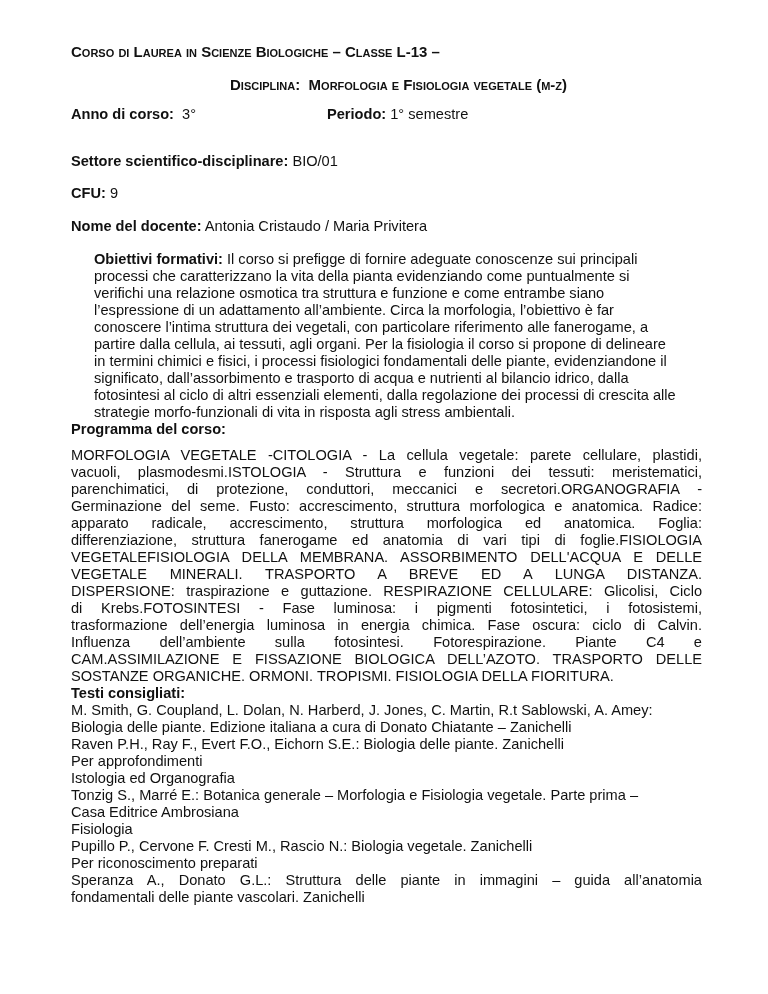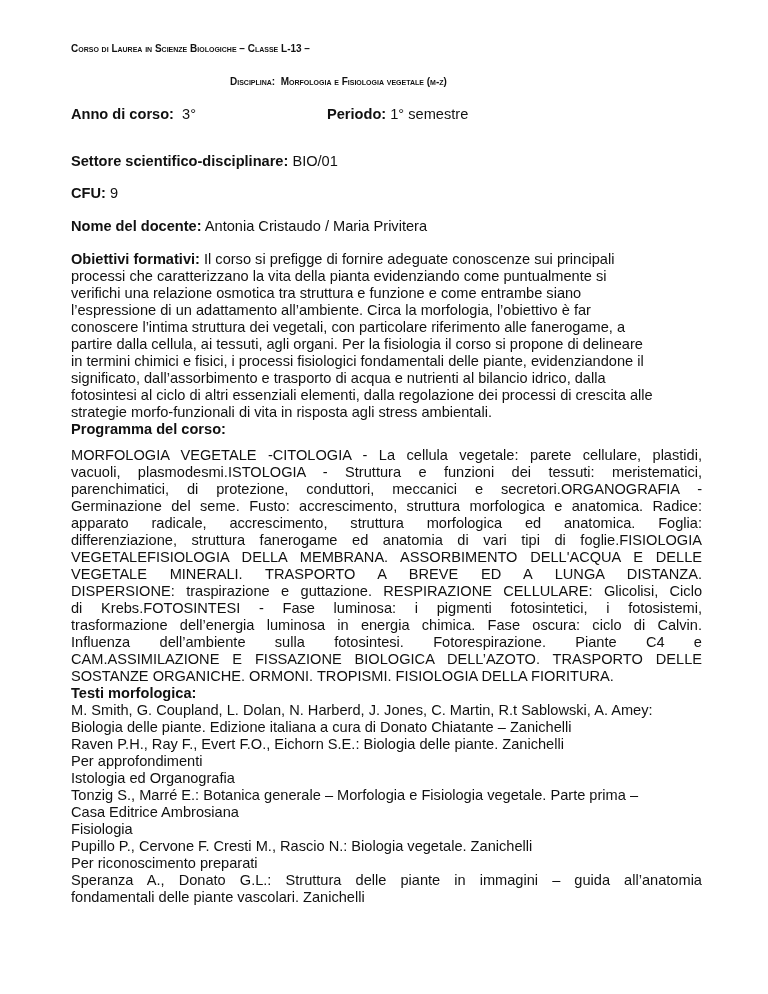--- a/index.html
+++ b/index.html
@@ -3,21 +3,21 @@
 <meta charset="utf-8">
 <style>
   html, body { margin: 0; padding: 0; background: #ffffff; }
   body {
     width: 768px; height: 994px; position: relative; overflow: hidden;
     font-family: "Liberation Sans", sans-serif; color: #111111;
     font-size: 14.6px;
   }
   .page { position: absolute; left: 71px; top: 0; width: 631px; }
   .abs { position: absolute; white-space: nowrap; }
-  .sc { font-variant: small-caps; font-weight: bold; font-size: 10px; }
+  .sc { font-variant: small-caps; font-weight: bold; font-size: 15px; }
   .b { font-weight: bold; }
   .para { position: absolute; left: 0; width: 631px; line-height: 17px; }
   .line { display: block; }
   .jline { display: block; text-align: justify; text-align-last: justify; }
 </style>
 </head>
 <body>
 
 <div class="page">
 
@@ -45,21 +45,21 @@
   <div class="abs" style="left:0; top:185px;">
     <span class="b">CFU:</span>
     <span>9</span>
   </div>
 
   <div class="abs" style="left:0; top:218px;">
     <span class="b">Nome del docente:</span>
     <span>Antonia Cristaudo / Maria Privitera</span>
   </div>
 
-  <div class="para" style="top:251px;">
+  <div class="para" style="top:251px;margin-left:23px;">
     <span class="line"><span class="b">Obiettivi formativi:</span><span> Il corso si prefigge di fornire adeguate conoscenze sui principali</span></span>
     <span class="line">processi che caratterizzano la vita della pianta evidenziando come puntualmente si</span>
     <span class="line">verifichi una relazione osmotica tra struttura e funzione e come entrambe siano</span>
     <span class="line">l’espressione di un adattamento all’ambiente. Circa la morfologia, l’obiettivo è far</span>
     <span class="line">conoscere l’intima struttura dei vegetali, con particolare riferimento alle fanerogame, a</span>
     <span class="line">partire dalla cellula, ai tessuti, agli organi. Per la fisiologia il corso si propone di delineare</span>
     <span class="line">in termini chimici e fisici, i processi fisiologici fondamentali delle piante, evidenziandone il</span>
     <span class="line">significato, dall’assorbimento e trasporto di acqua e nutrienti al bilancio idrico, dalla</span>
     <span class="line">fotosintesi al ciclo di altri essenziali elementi, dalla regolazione dei processi di crescita alle</span>
     <span class="line">strategie morfo-funzionali di vita in risposta agli stress ambientali.</span>
@@ -77,21 +77,21 @@
     <span class="jline">VEGETALEFISIOLOGIA DELLA MEMBRANA. ASSORBIMENTO DELL'ACQUA E DELLE</span>
     <span class="jline">VEGETALE MINERALI. TRASPORTO A BREVE ED A LUNGA DISTANZA.</span>
     <span class="jline">DISPERSIONE: traspirazione e guttazione. RESPIRAZIONE CELLULARE: Glicolisi, Ciclo</span>
     <span class="jline">di Krebs.FOTOSINTESI - Fase luminosa: i pigmenti fotosintetici, i fotosistemi,</span>
     <span class="jline">trasformazione dell’energia luminosa in energia chimica. Fase oscura: ciclo di Calvin.</span>
     <span class="jline">Influenza dell’ambiente sulla fotosintesi. Fotorespirazione. Piante C4 e</span>
     <span class="jline">CAM.ASSIMILAZIONE E FISSAZIONE BIOLOGICA DELL’AZOTO. TRASPORTO DELLE</span>
     <span class="line">SOSTANZE ORGANICHE. ORMONI. TROPISMI. FISIOLOGIA DELLA FIORITURA.</span>
   </div>
 
-  <div class="abs b" style="left:0; top:685px;">Testi morfologica:</div>
+  <div class="abs b" style="left:0; top:685px;">Testi consigliati:</div>
 
   <div class="para" style="top:702px;">
     <span class="line">M. Smith, G. Coupland, L. Dolan, N. Harberd, J. Jones, C. Martin, R.t Sablowski, A. Amey:</span>
     <span class="line">Biologia delle piante. Edizione italiana a cura di Donato Chiatante  –  Zanichelli</span>
     <span class="line">Raven P.H., Ray F., Evert F.O., Eichorn S.E.: Biologia delle piante. Zanichelli</span>
     <span class="line">Per approfondimenti</span>
     <span class="line">Istologia ed Organografia</span>
     <span class="line">Tonzig S., Marré E.: Botanica generale – Morfologia e Fisiologia vegetale. Parte prima –</span>
     <span class="line">Casa Editrice Ambrosiana</span>
     <span class="line">Fisiologia</span>

